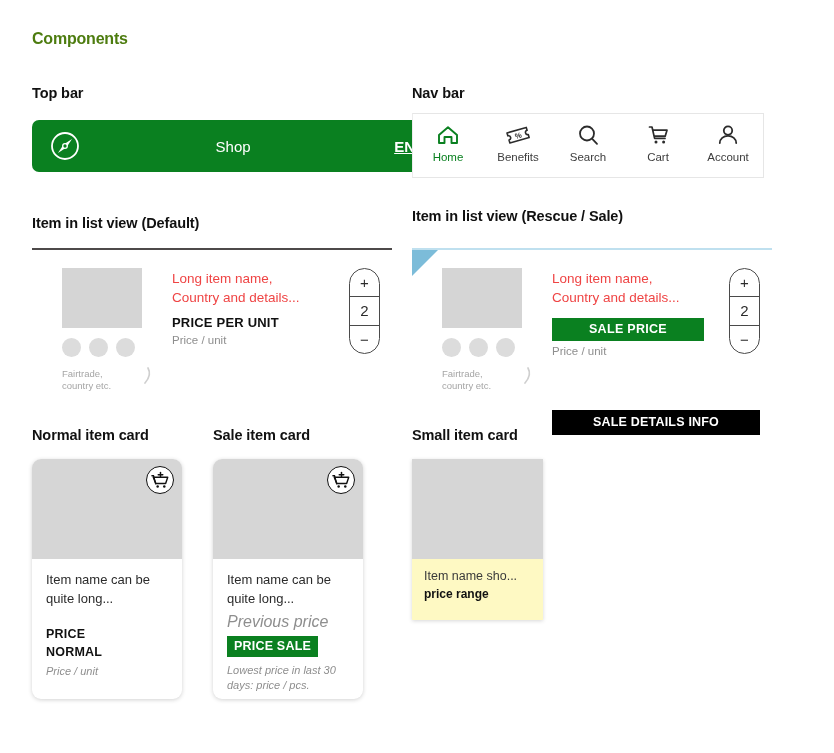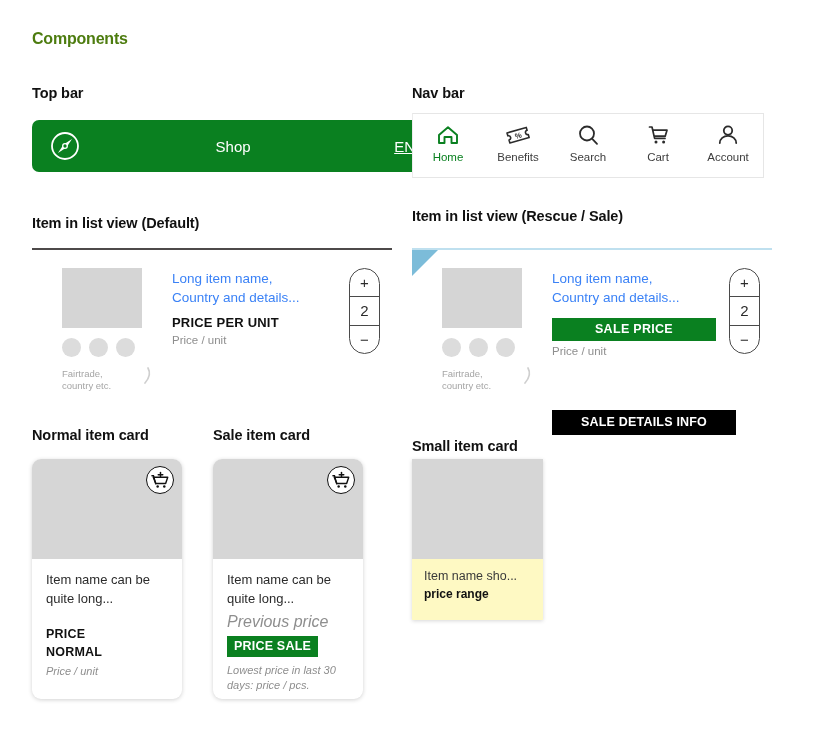--- a/index.html
+++ b/index.html
@@ -39,21 +39,21 @@
   .topbar-shop {
     flex: 1; text-align: center;
     color: #ffffff; font-size: 15px;
     margin-left: -10px;
   }
   .topbar-lang {
     margin-right: 14px;
     display: flex; align-items: center; gap: 7px;
     color: #ffffff; font-size: 15px;
   }
-  .topbar-lang .lang-code { text-decoration: underline; }
+  .topbar-lang .lang-code { text-decoration: underline; font-weight: bold; }
   .caret-down {
     width: 0; height: 0;
     border-left: 6px solid transparent;
     border-right: 6px solid transparent;
     border-top: 8px solid #ffffff;
   }
 
   
   #navbar-title { left: 412px; top: 85px; }
   .navbar {
@@ -109,45 +109,45 @@
     margin-top: 11px; font-size: 9.5px; line-height: 1.25;
     color: #a5a5a5; position: relative;
   }
   .swoosh {
     position: absolute; right: 8px; top: -2px;
     color: #cfcfcf;
   }
 
   .info-col { flex: 1; padding-left: 10px; padding-top: 1px; }
   .item-name {
-    font-size: 13.5px; line-height: 1.42; color: #3b82f6;
+    font-size: 13.5px; line-height: 1.42; color: #ef4444;
   }
   .price-strong {
     margin-top: 8px;
     font-size: 13px; font-weight: bold; color: #111;
     letter-spacing: 0.2px;
   }
   .price-unit {
     margin-top: 4px; font-size: 11.5px; color: #8e8e8e;
   }
   .sale-price-banner {
     margin-top: 11px;
     background: var(--brand, #0a8020);
     color: #ffffff; font-weight: bold; font-size: 12.5px;
     letter-spacing: 0.3px;
     text-align: center;
     padding: 4px 0 5px 0;
-    width: 164px;
+    width: 152px;
   }
   .sale-details-bar {
     margin-top: 18px; margin-left: 140px;
     background: #000000; color: #ffffff;
     font-weight: bold; font-size: 12.5px; letter-spacing: 0.2px;
     text-align: center; padding: 5px 10px 6px 10px;
-    width: 184px;
+    width: 208px;
   }
 
   
   .stepper {
     position: absolute; right: 12px; top: 18px;
     width: 31px; height: 86px;
     border: 1px solid #4a4a4a;
     border-radius: 16px;
     display: flex; flex-direction: column;
     background: #fff;
@@ -155,21 +155,21 @@
   .stepper > div {
     flex: 1; display: flex; align-items: center; justify-content: center;
     font-size: 15px; color: #2b2b2b;
   }
   .stepper .step-plus  { border-bottom: 1px solid #4a4a4a; }
   .stepper .step-minus { border-top: 1px solid #4a4a4a; }
 
   
   #normalcard-title { left: 32px; top: 427px; }
   #salecard-title   { left: 213px; top: 427px; }
-  #smallcard-title  { left: 412px; top: 438px; }
+  #smallcard-title  { left: 412px; top: 427px; }
 
   .card {
     position: absolute;
     width: 150px;
     background: #ffffff;
     border-radius: 9px;
     box-shadow: 0 1px 4px rgba(0,0,0,0.18);
     overflow: hidden;
   }
   #card-normal { left: 32px; top: 459px; height: 240px; }

